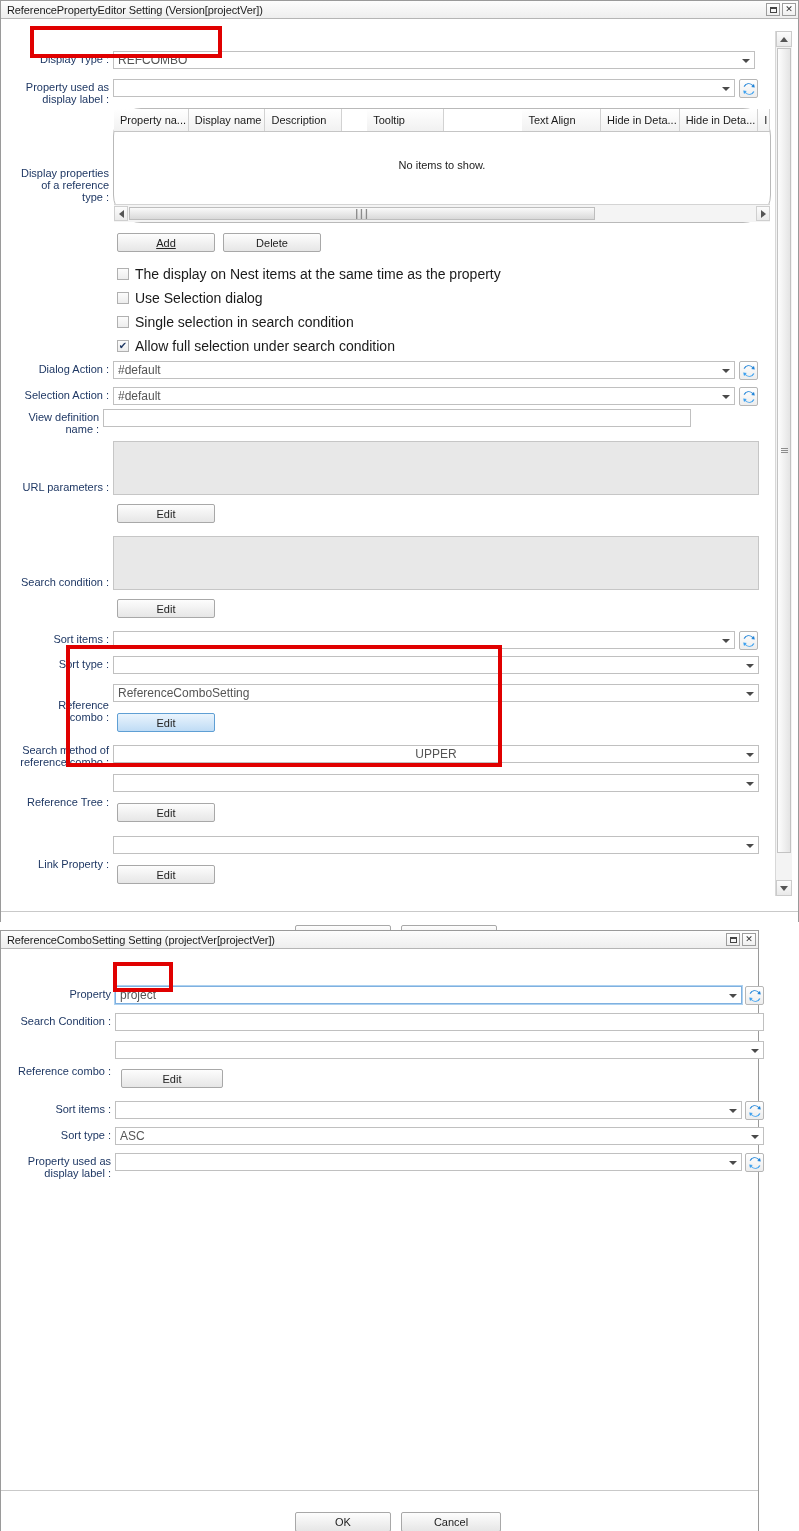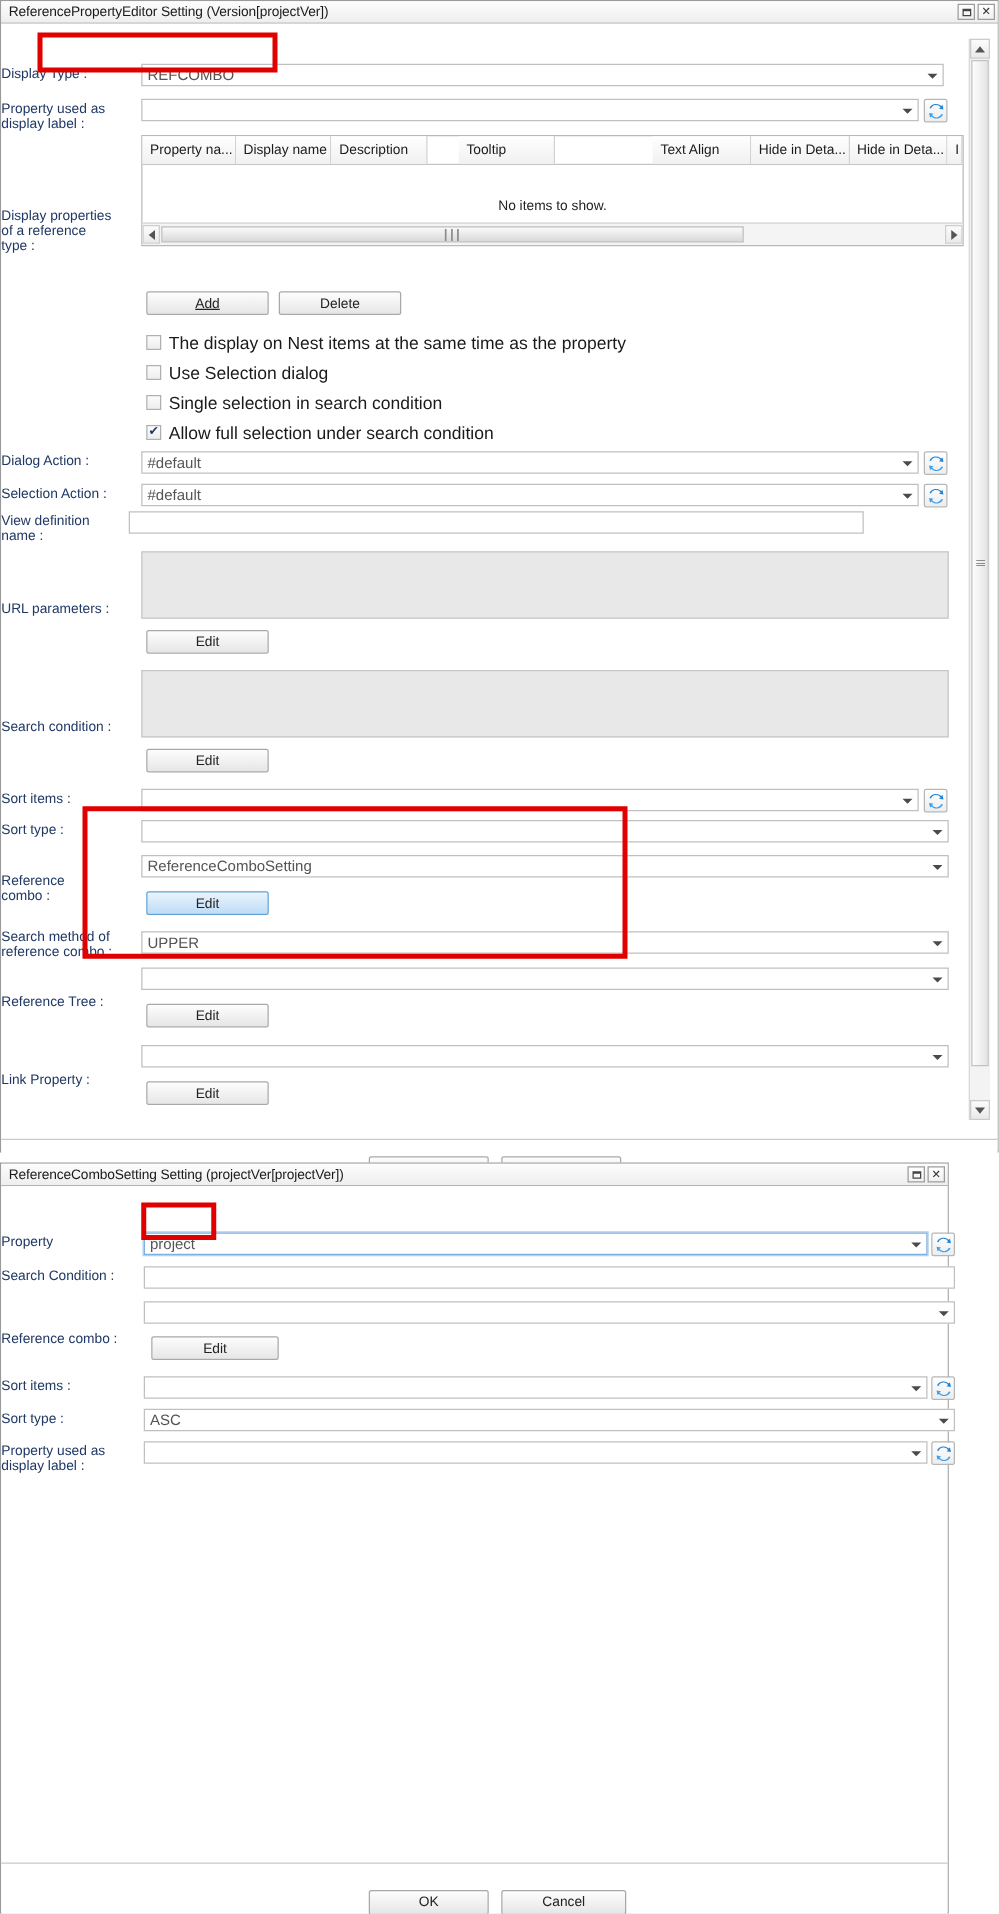--- a/index.html
+++ b/index.html
@@ -30,21 +30,21 @@
     font-size:9px;color:#333;box-sizing:border-box;
   }
   .tbtn i{display:block;font-style:normal;line-height:1;}
   .mini{width:7px;height:6px;border:1px solid #444;border-top-width:2px;box-sizing:border-box;}
 
   .body{position:relative;background:#fff;}
 
   
   .row{position:absolute;display:flex;align-items:flex-start;}
   .lbl{
-    text-align:left;color:#1f3864;font-size:11px;
+    text-align:right;color:#1f3864;font-size:11px;
     line-height:12px;white-space:pre-line;
     padding-top:2px;
   }
   .fld{
     box-sizing:border-box;border:1px solid #c0c0c0;background:#fff;
     height:18px;display:flex;align-items:center;
     font-size:12px;color:#555;padding:0 4px;position:relative;
   }
   .fld.sel::after{
     content:"";position:absolute;right:4px;top:50%;
@@ -189,21 +189,21 @@
           <path d="M3.2 5.4A5 5 0 0 1 12 4.6l-1.6 1.2 4.2.6-.9-4.1-1.3 1A6.6 6.6 0 0 0 1.8 5z" fill="#1f83d8"></path>
           <path d="M12.8 10.6A5 5 0 0 1 4 11.4l1.6-1.2-4.2-.6.9 4.1 1.3-1a6.6 6.6 0 0 0 10.6-1.7z" fill="#3ca0ef"></path>
         </svg>
       </div>
     </div>
 
     <div class="lbl" style="position:absolute;top:146px;left:0;width:108px;">Display properties
 of a reference
 type :</div>
 
-    <div class="tbl" style="top:89px;left:112px;width:658px;height:89px;">
+    <div class="tbl" style="top:89px;left:112px;width:658px;height:115px;border-radius:28px;">
       <div class="thead">
         <div class="th" style="width:78px;">Property na...</div>
         <div class="th" style="width:80px;">Display name</div>
         <div class="th" style="width:80px;">Description</div>
         <div class="th" style="width:80px;margin-left:25px;">Tooltip</div>
         <div class="th" style="width:82px;margin-top:47px;">Column width</div>
         <div class="th" style="width:82px;">Text Align</div>
         <div class="th" style="width:82px;">Hide in Deta...</div>
         <div class="th" style="width:82px;">Hide in Deta...</div>
         <div class="th" style="width:12px;">I</div>
@@ -313,21 +313,21 @@
 
     <div class="lbl" style="position:absolute;top:678px;left:0;width:108px;">Reference
 combo :</div>
     <div class="fld sel" style="position:absolute;top:665px;left:112px;width:646px;">
       <span>ReferenceComboSetting</span>
     </div>
     <div class="btn blue" style="position:absolute;top:694px;left:116px;width:98px;">Edit</div>
 
     <div class="lbl" style="position:absolute;top:723px;left:0;width:108px;">Search method of
 reference combo :</div>
-    <div class="fld sel" style="position:absolute;top:726px;left:112px;width:646px;">
+    <div class="fld sel" style="position:absolute;top:726px;left:112px;width:646px;justify-content:center;">
       <span>UPPER</span>
     </div>
 
     <div class="lbl" style="position:absolute;top:775px;left:0;width:108px;">Reference Tree :</div>
     <div class="fld sel" style="position:absolute;top:755px;left:112px;width:646px;">
       <span></span>
     </div>
     <div class="btn" style="position:absolute;top:784px;left:116px;width:98px;">Edit</div>
 
     <div class="lbl" style="position:absolute;top:837px;left:0;width:108px;">Link Property :</div>

